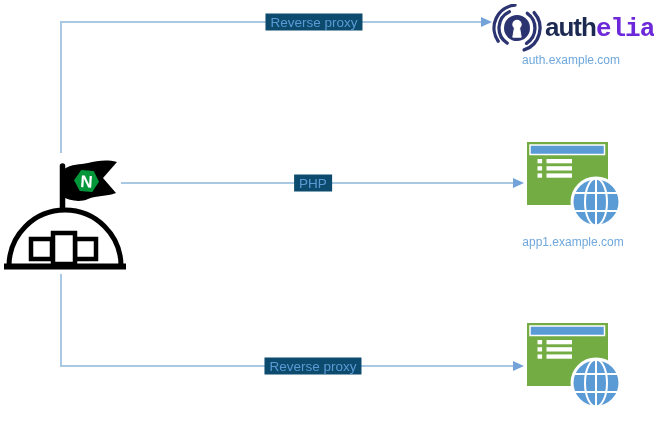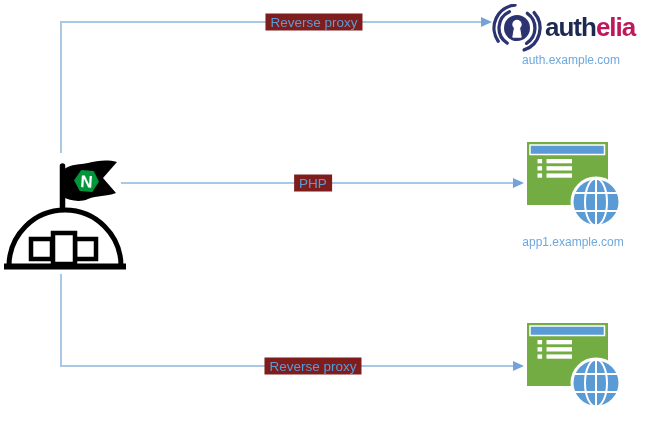--- a/index.html
+++ b/index.html
@@ -4,34 +4,34 @@
 <style>
   html,body{margin:0;padding:0;background:#fff;}
   .canvas{
     position:relative;width:654px;height:442px;background:#ffffff;
     font-family:"Liberation Sans",sans-serif;overflow:hidden;
   }
   .abs{position:absolute;}
   svg{display:block;}
   .connector-label{
     position:absolute;transform:translate(-50%,-50%);
-    background:#7f1d1d;padding:0 5px;
+    background:#0c4a6e;padding:0 5px;
     color:#5B9BD5;font-size:13.5px;line-height:17px;white-space:nowrap;
   }
   .domain-label{
     position:absolute;width:164px;text-align:center;
     color:#6FA8DC;font-size:12px;line-height:18px;white-space:nowrap;
   }
   .authelia-wordmark{
     position:absolute;left:545px;top:11px;
     font-size:26px;font-weight:bold;letter-spacing:-1px;line-height:32px;
     white-space:nowrap;
   }
   .authelia-wordmark .brand-dark{color:#1C2950;text-align:right;}
-  .authelia-wordmark .brand-accent{color:#be185d;}
+  .authelia-wordmark .brand-accent{color:#6d28d9;font-family:Liberation Mono, monospace;}
 </style>
 </head>
 <body>
 
 <div class="canvas">
 
   <svg class="abs" style="left:0;top:0;" width="654" height="442" viewBox="0 0 654 442">
 
     <polyline points="61,153 61,22 481,22" fill="none" stroke-width="2" stroke="#A9C8E4"></polyline>
     <polygon points="492,22 481,17 481,27" fill="#74A3D9"></polygon>

